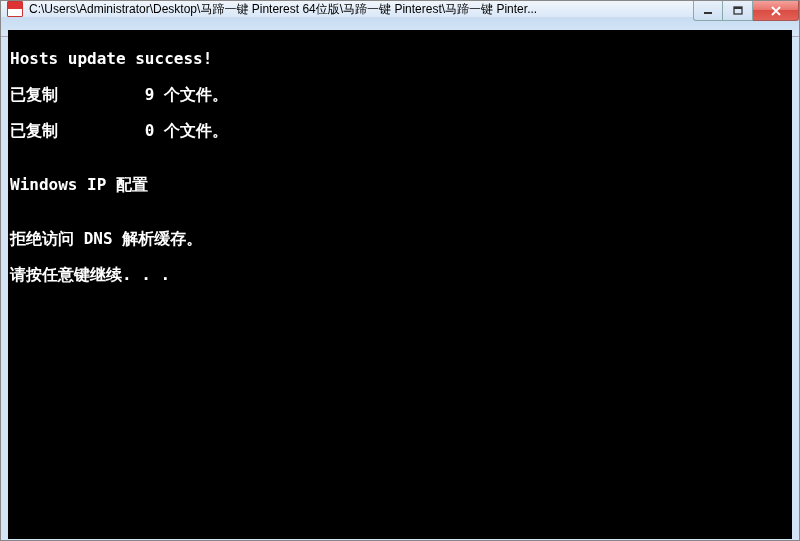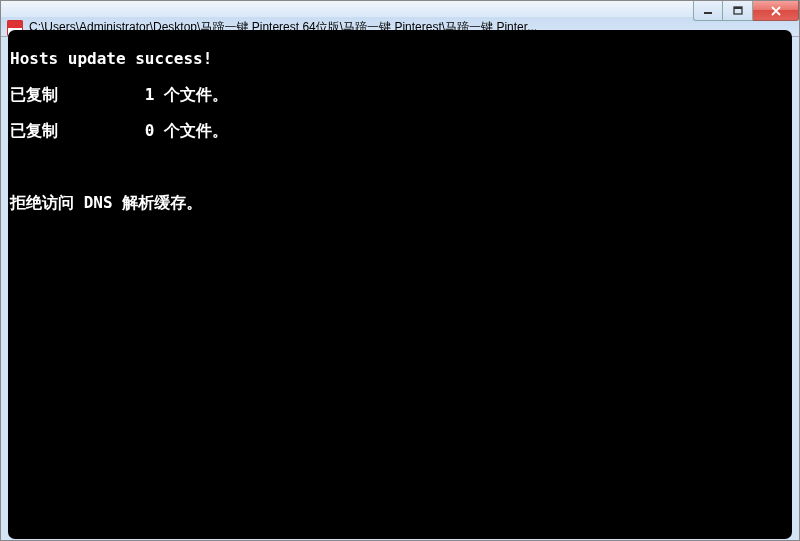--- a/index.html
+++ b/index.html
@@ -8,21 +8,21 @@
       height: 541px;
       background: #d4e4f7;
       font-family: "Segoe UI", Tahoma, sans-serif;
       font-size: 12px;
       overflow: hidden;
       position: relative;
       border: 1px solid #888;
     }
     .titlebar {
       display: flex;
-      align-items: flex-end;
+      align-items: flex-start;
       height: 36px;
       background: linear-gradient(to bottom, #f0f5fb 0%, #dae8f8 45%, #c8dcf2 46%, #d7e6f7 100%);
       border-bottom: 1px solid #aab;
       padding-left: 6px;
       white-space: nowrap;
       overflow: hidden;
     }
     .app-icon {
       width: 16px;
       height: 16px;
@@ -90,21 +90,20 @@
       bottom: 1px;
       background: #000;
       color: #fff;
       font-family: "SimSun", "NSimSun", "MS Gothic", monospace;
       font-size: 16px;
       line-height: 18px;
       padding: 2px 2px 2px 2px;
       white-space: pre;
       overflow: hidden;
       font-weight: bold;
-      border-radius: 7px;
     }
     .console-line { white-space: pre; }
   </style>
 </head>
 <body>
 
 <div class="titlebar">
   <div class="app-icon"></div>
   <div class="title-text">C:\Users\Administrator\Desktop\马蹄一键 Pinterest 64位版\马蹄一键 Pinterest\马蹄一键 Pinter...</div>
   <div class="win-controls">
@@ -122,18 +121,20 @@
     <div class="win-btn close">
       <svg width="12" height="10" viewBox="0 0 12 10">
           <path d="M2 1 L10 9 M10 1 L2 9" stroke="#fff" stroke-width="1.8"></path>
         </svg>
     </div>
   </div>
 </div>
 
 <div class="console">
 <div class="console-line">Hosts update success!</div>
-<div class="console-line">已复制         1 个文件。</div>
+<div class="console-line">已复制         9 个文件。</div>
 <div class="console-line">已复制         0 个文件。</div>
 <div class="console-line"></div>
+<div class="console-line">Windows IP 配置</div>
 <div class="console-line"></div>
 <div class="console-line">拒绝访问 DNS 解析缓存。</div>
+<div class="console-line">请按任意键继续. . .</div>
 </div>
 
 </body></html>

